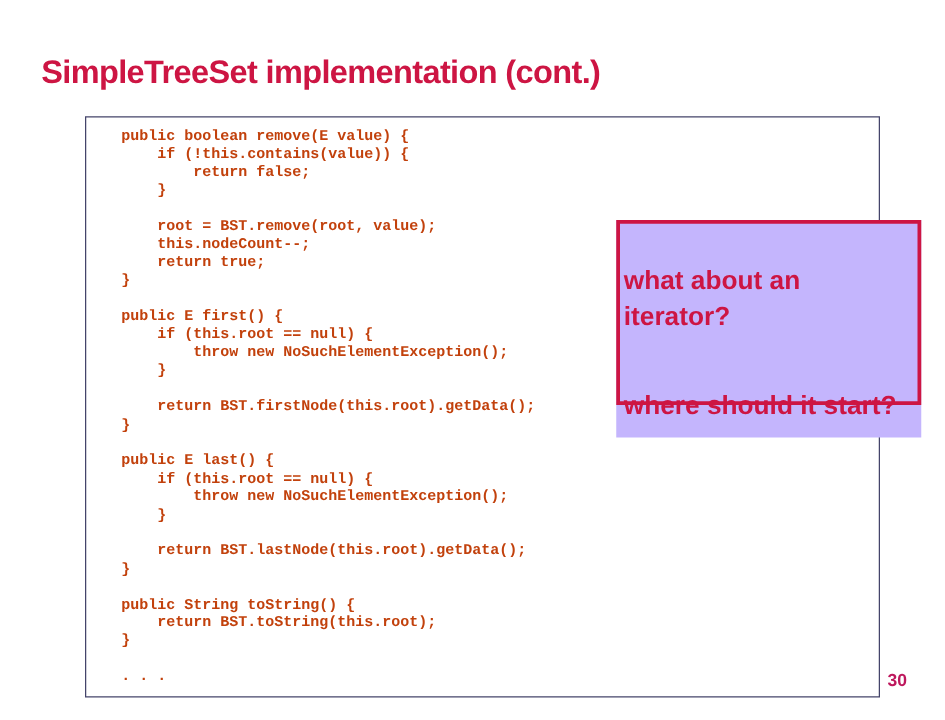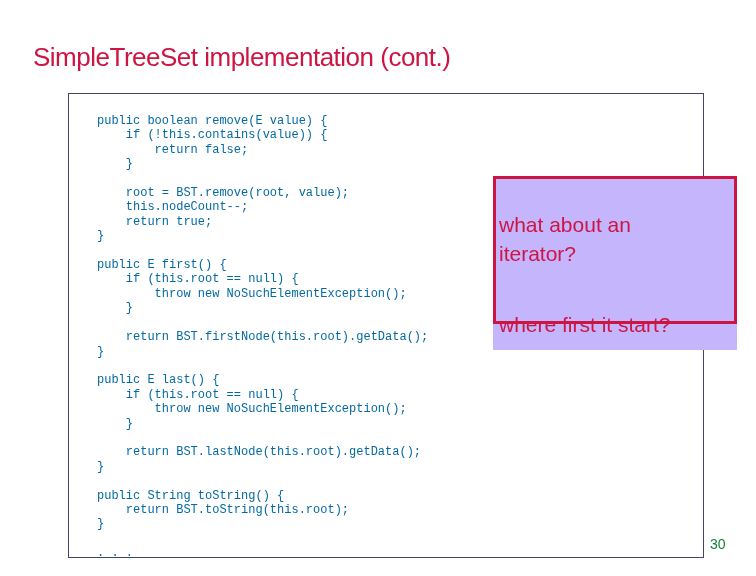--- a/index.html
+++ b/index.html
@@ -7,20 +7,21 @@
     padding: 0;
     background: #ffffff;
   }
   .slide {
     position: relative;
     width: 756px;
     height: 576px;
     background: #ffffff;
     overflow: hidden;
     font-family: "Liberation Sans", sans-serif;
+    font-weight: bold;
   }
   .title {
     position: absolute;
     left: 33px;
     top: 42px;
     font-size: 26px;
     letter-spacing: -0.5px;
     color: #cd1543;
     white-space: nowrap;
   }
@@ -30,26 +31,26 @@
     top: 93px;
     width: 636px;
     height: 465px;
     border: 1px solid #44446a;
     background: #ffffff;
     box-sizing: border-box;
   }
   .code-block {
     position: absolute;
     left: 28px;
-    top: 20px;
+    top: 8px;
     margin: 0;
     font-family: "Liberation Mono", "DejaVu Sans Mono", monospace;
     font-size: 12px;
     line-height: 14.4px;
-    color: #0369a1;
+    color: #c2410c;
     white-space: pre;
   }
   
   .callout-bg {
     position: absolute;
     left: 493px;
     top: 176px;
     width: 244px;
     height: 174px;
     background: #c4b5fd;
@@ -77,21 +78,21 @@
     border: 3px solid #cd1543;
     box-sizing: border-box;
     background: transparent;
     pointer-events: none;
   }
   .page-number {
     position: absolute;
     left: 710px;
     top: 536px;
     font-size: 14px;
-    color: #15803d;
+    color: #be185d;
   }
 </style>
 </head>
 <body>
 
 <div class="slide">
 
   <div class="title">SimpleTreeSet implementation (cont.)</div>
 
   <div class="code-panel">
@@ -125,20 +126,20 @@
     return BST.toString(this.root);
 }
 
 . . .</pre>
   </div>
 
   <div class="callout-bg">
     <div class="callout-text">
       <p>what about an
 iterator?</p>
-      <p>where first it start?</p>
+      <p>where should it start?</p>
     </div>
   </div>
   <div class="callout-border"></div>
 
   <div class="page-number">30</div>
 
 </div>
 
 </body></html>

